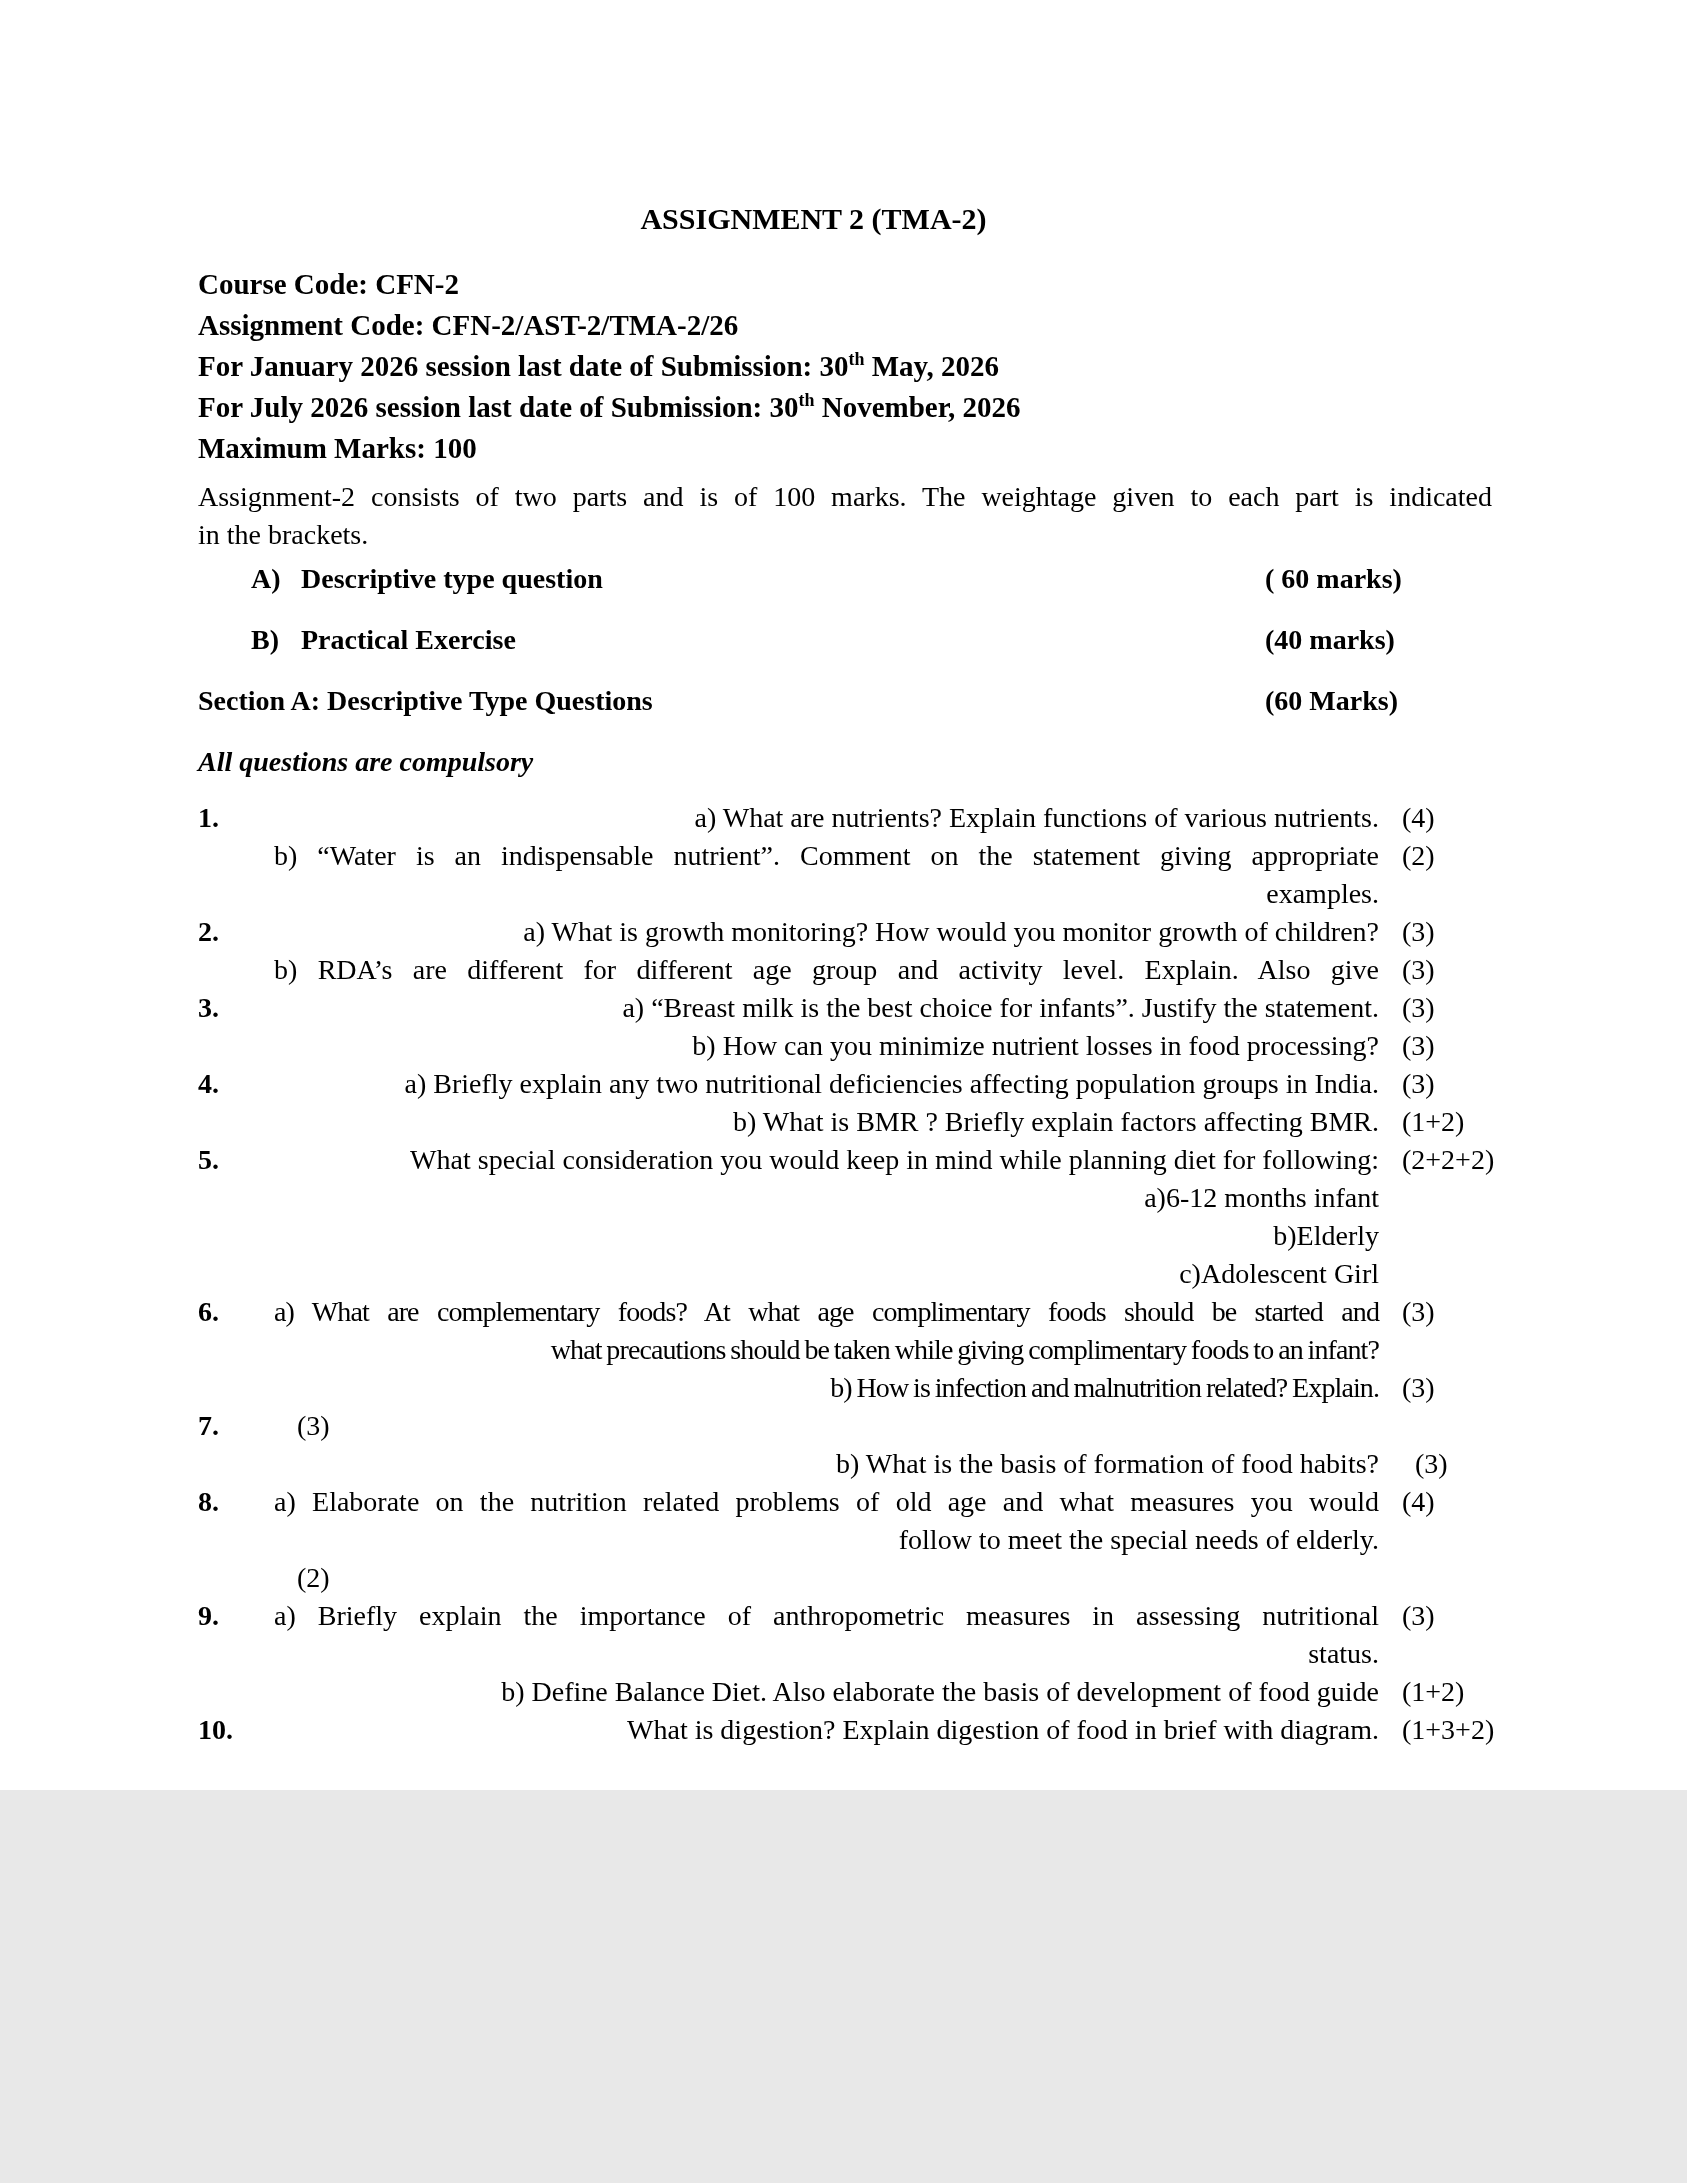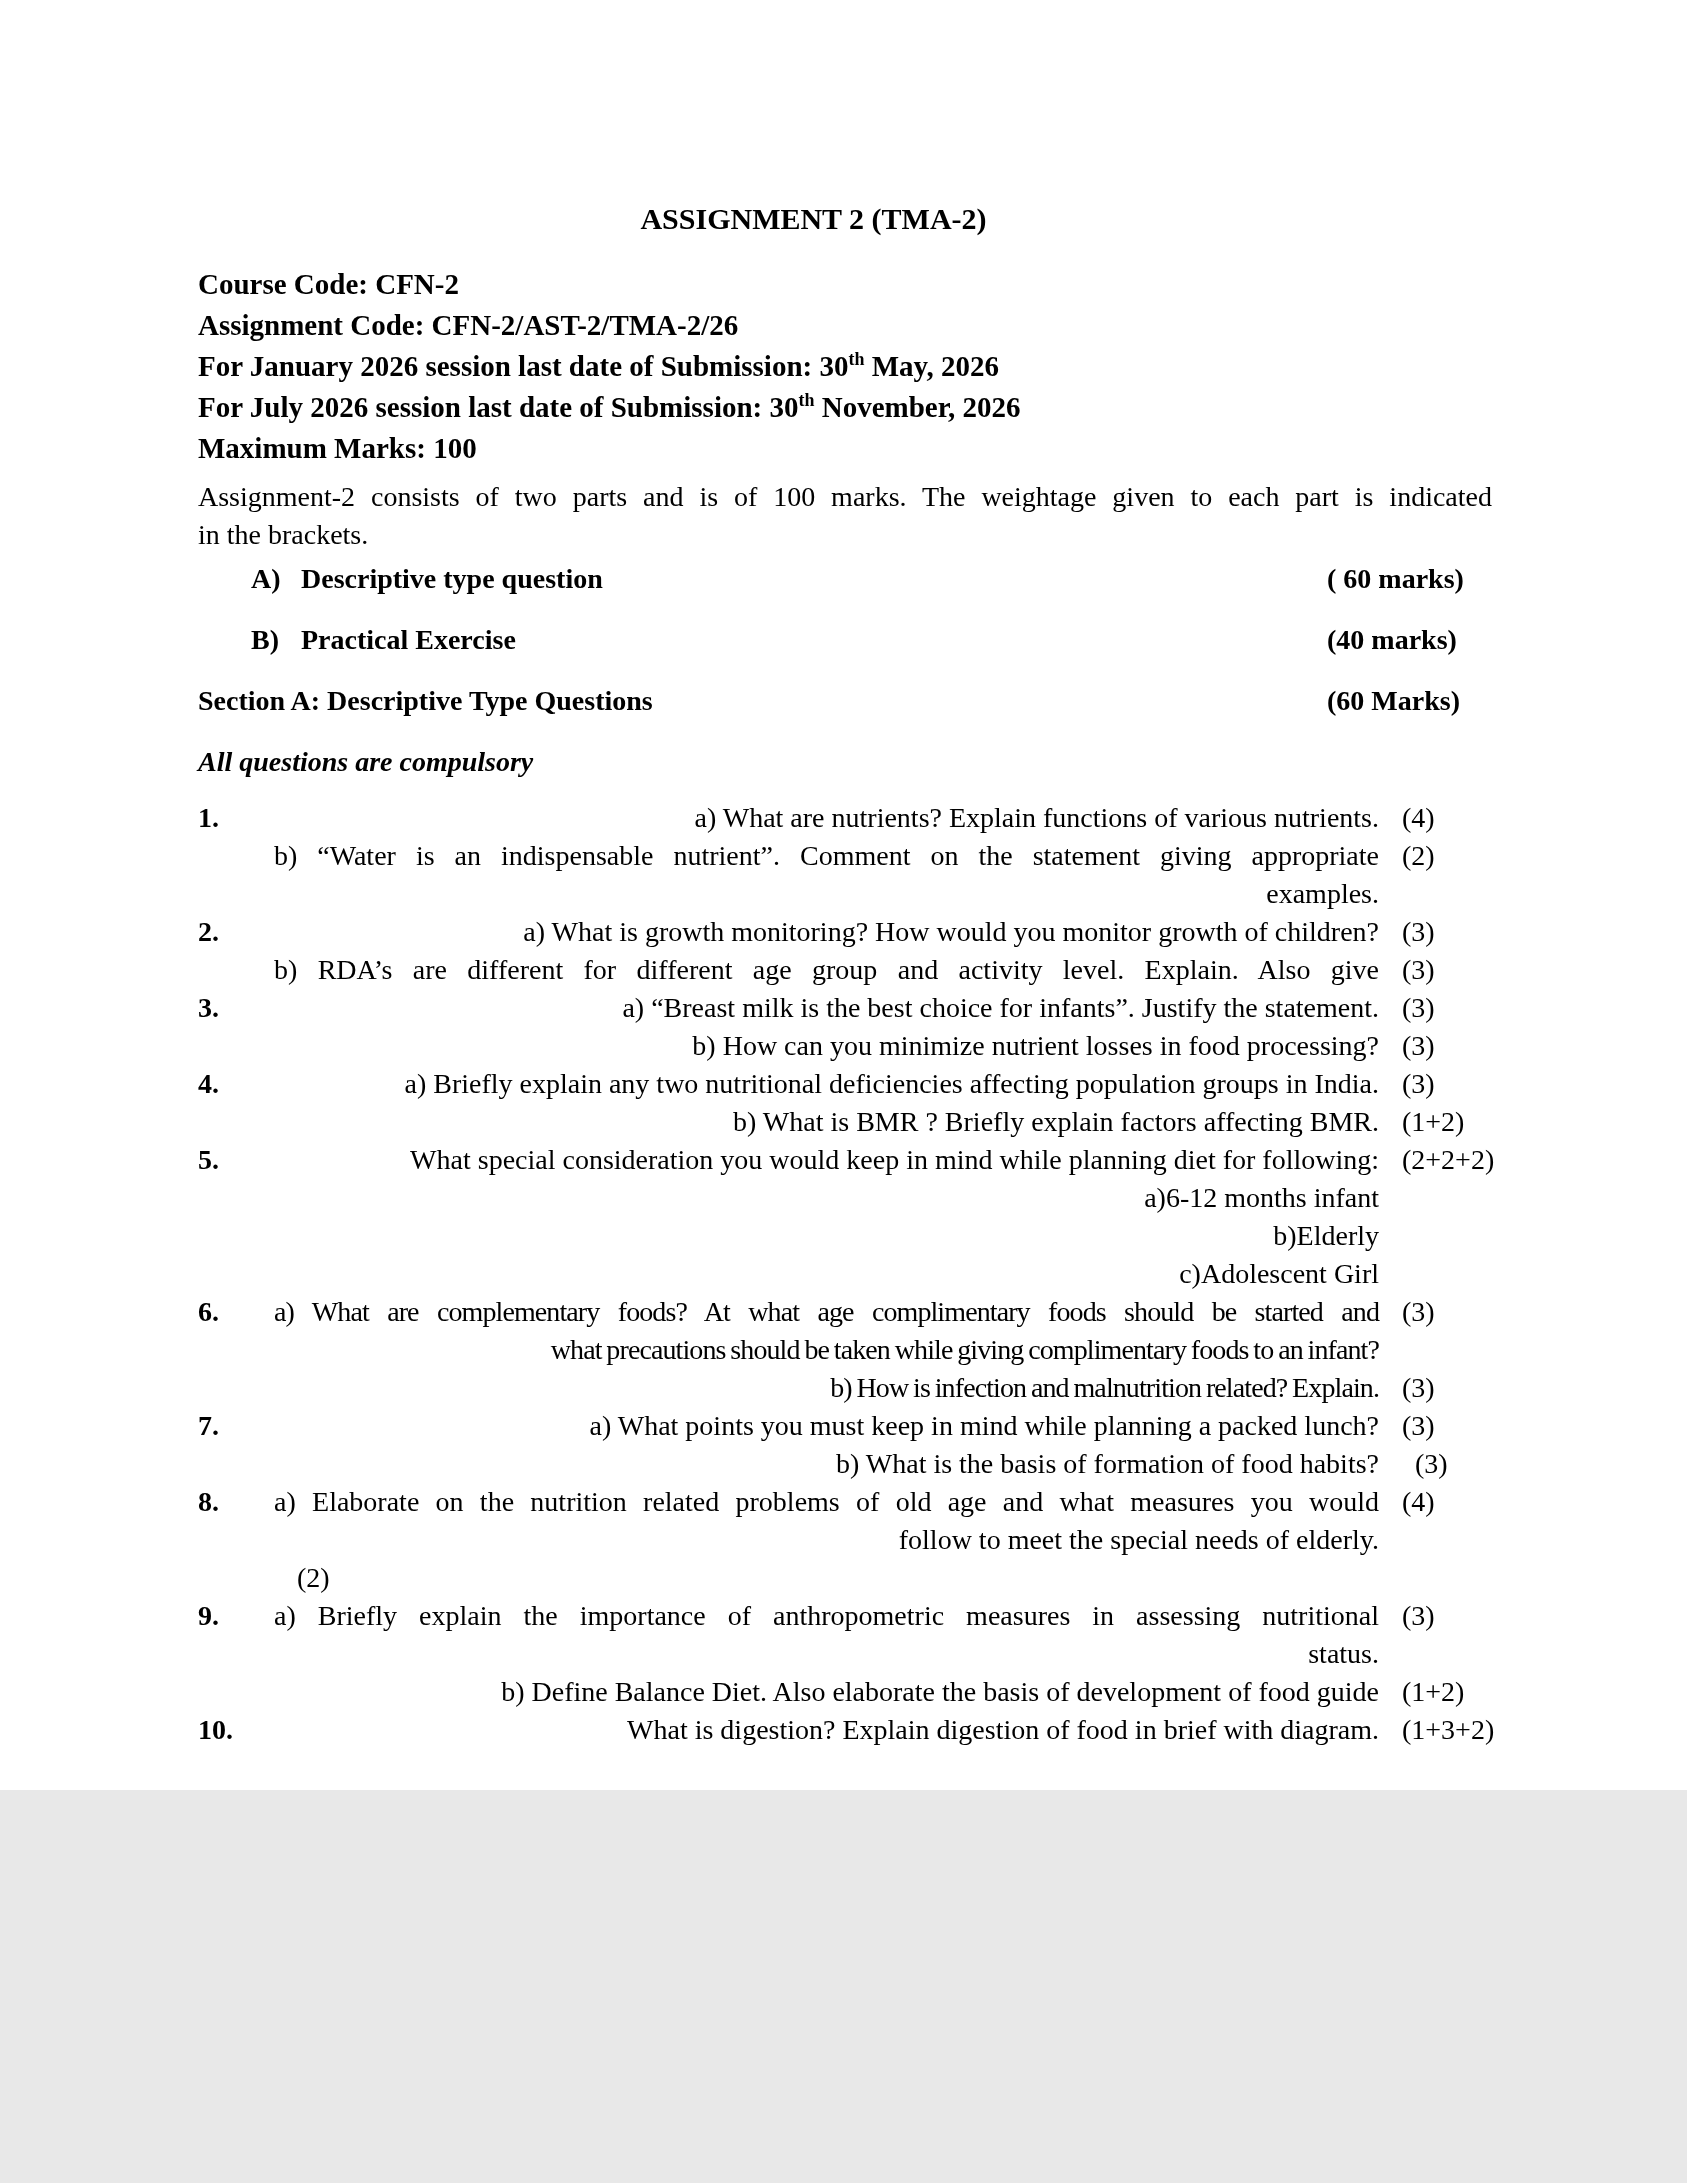--- a/index.html
+++ b/index.html
@@ -50,21 +50,21 @@
   .part-row, .section-row {
     position: relative;
     font-size: 28px;
     font-weight: bold;
     line-height: 38px;
     white-space: nowrap;
   }
   .part-row { margin-top: 6.6px; padding-left: 53px; }
   .part-row + .part-row { margin-top: 23px; }
   .part-marker { display: inline-block; width: 50px; }
-  .row-marks { position: absolute; left: 1129px; top: 0; }
+  .row-marks { position: absolute; left: 1067px; top: 0; }
   .section-row { margin-top: 23px; }
   .note-row { margin-top: 23px; font-size: 28px; font-weight: bold; line-height: 38px; font-style: italic; }
 
   
   .questions { margin-top: 18px; }
   .qrow {
     display: grid;
     grid-template-columns: 76px 1105px 1fr;
     font-size: 28px;
     line-height: 38px;
@@ -200,21 +200,20 @@
       <div class="qmarks"></div>
     </div>
     <div class="qrow">
       <div class="qnum"></div>
       <div class="qtext nowrap condensed">b) How is infection and malnutrition related? Explain.</div>
       <div class="qmarks">(3)</div>
     </div>
 
     <div class="qrow">
       <div class="qnum">7.</div>
-      <div class="qtext nowrap">a) What points you must keep in mind while planning a packed lunch?</div>
       <div class="qmarks">(3)</div>
     </div>
     <div class="qrow">
       <div class="qnum"></div>
       <div class="qtext nowrap">b) What is the basis of formation of food habits?</div>
       <div class="qmarks shift">(3)</div>
     </div>
 
     <div class="qrow">
       <div class="qnum">8.</div>

